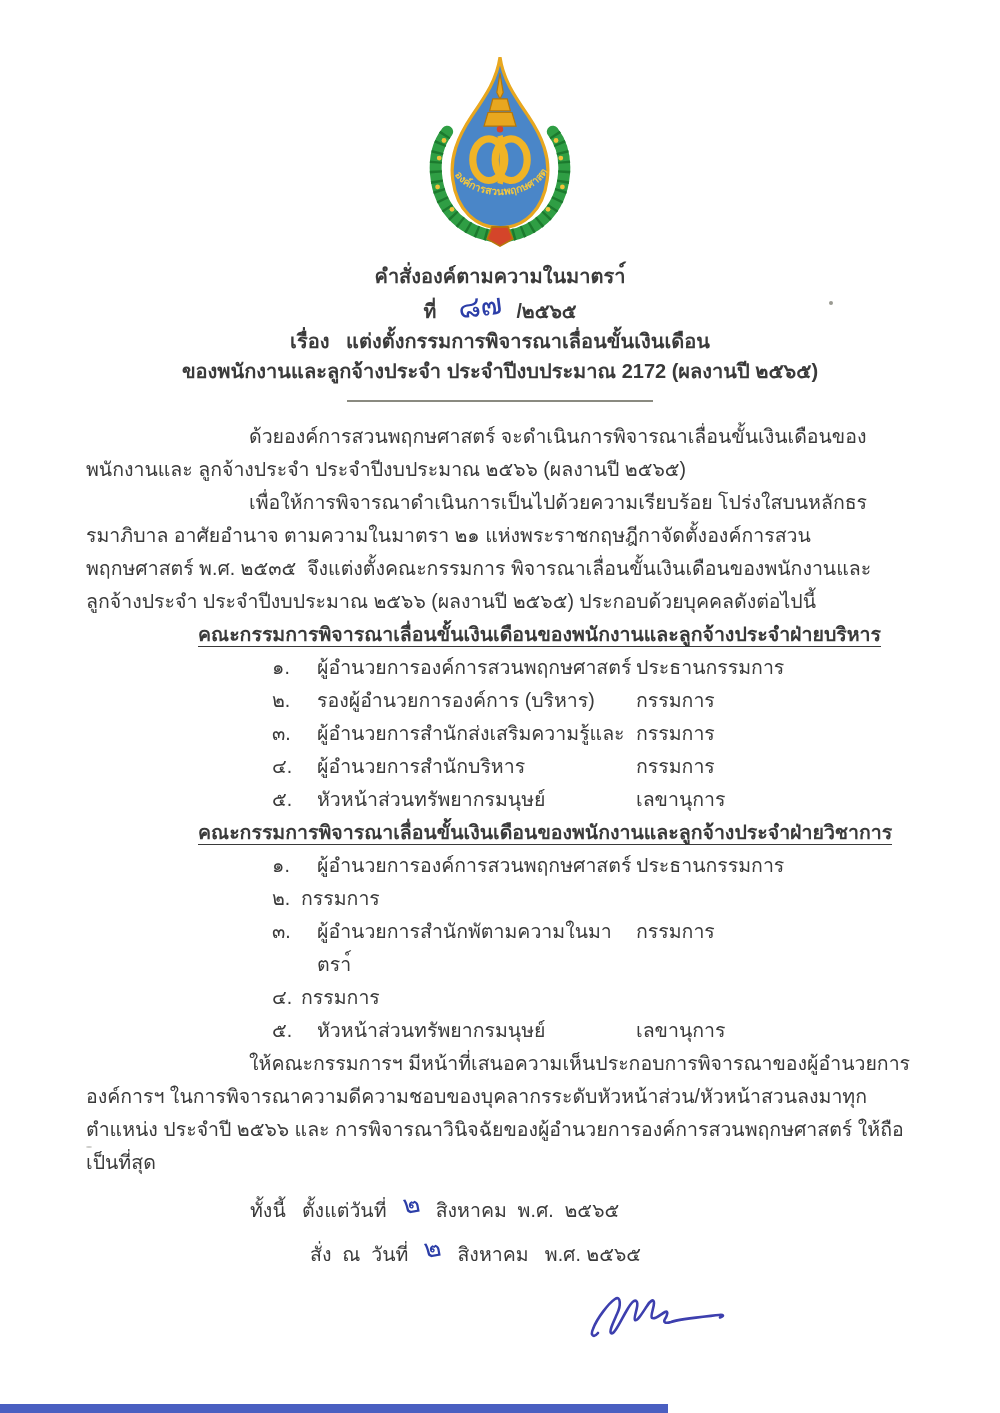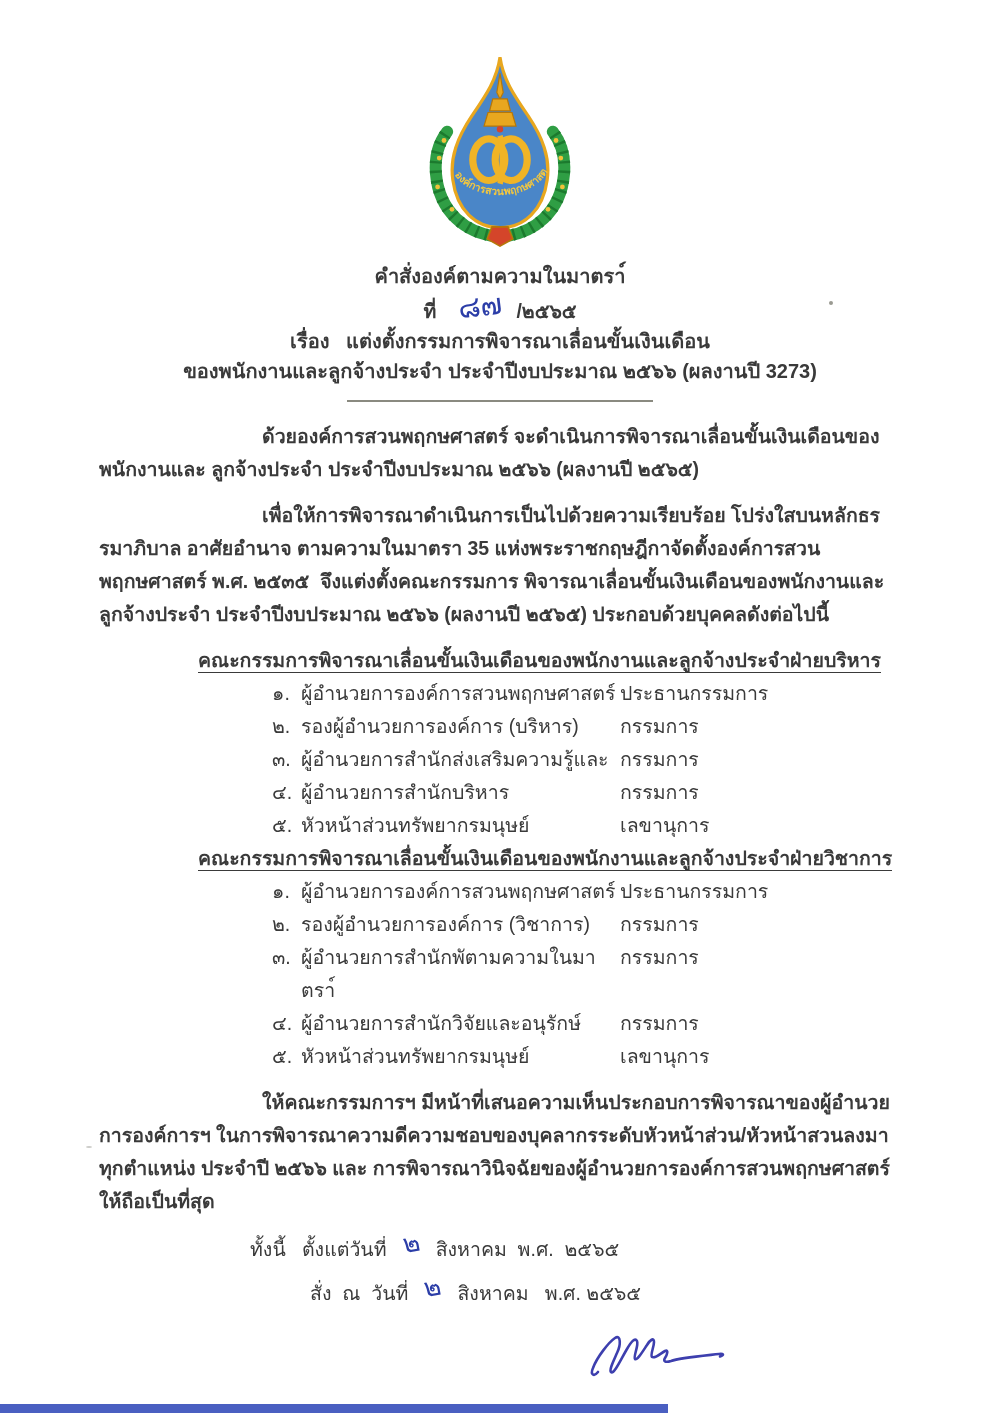--- a/index.html
+++ b/index.html
@@ -21,27 +21,27 @@
     transform:rotate(-7deg);
     font-size:29px;
     font-weight:normal;
     position:relative; top:-2px;
     margin:0 14px 0 22px;
     font-family:"DejaVu Serif", serif;
   }
   .pen.day { font-size:26px; margin:0 16px; transform:rotate(-10deg); top:-4px; }
   .divider { width:306px; border-top:2px solid #8a8a80; margin:14px auto 0; }
   .content { margin:0 86px; font-size:19.5px; line-height:33px; text-align:left; }
-  .para { text-indent:163px; margin:13px; white-space:pre-wrap;font-weight:bold; }
+  .para { text-indent:163px; margin:0; white-space:pre-wrap; }
   .para.first { margin-top:18px; }
   .committee-heading { margin-left:112px; font-weight:bold; }
   .committee-heading span { border-bottom:1.6px solid #3a3a3a; padding-bottom:1px; }
   .member { margin-left:186px; display:flex; }
   .m-no { width:29px; flex:none; }
-  .m-name { width:319px; flex:none; }
+  .m-name { width:319px; flex:none;margin-left:16px; }
   .m-role { flex:none; }
   .m-cont { margin-left:215px; }
   .date-line { white-space:pre-wrap; }
   .date-line.effective { margin:13px 0 0 164px; }
   .date-line.issued { margin:9px 0 0 224px; }
   .sign-block { width:420px; margin:16px 148px 0 auto; text-align:center; line-height:30px; font-size:19.5px; }
   .sig-svg { display:block; margin:0 auto 14px 150px; }
   .speck { position:absolute; background:#9a9a92; border-radius:50%; }
   .edge-bar { position:absolute; left:0; bottom:0; height:9px; width:668px; background:#4a5fc1; }
 </style>
@@ -91,27 +91,27 @@
       </text>
 
       <polygon points="90,218 110,218 116,233 100,242 84,233" fill="#d4452a" stroke="#b67708" stroke-width="2"></polygon>
     </svg>
   </div>
 
   <div class="title-block">
     <div>คำสั่งองค์ตามความในมาตรา์</div>
     <div class="doc-no"><span>ที่</span><span class="pen">๘๗</span><span>/๒๕๖๕</span></div>
     <div style="white-space:pre-wrap;">เรื่อง   แต่งตั้งกรรมการพิจารณาเลื่อนขั้นเงินเดือน</div>
-    <div>ของพนักงานและลูกจ้างประจำ ประจำปีงบประมาณ ๒๕๖๖ (ผลงานปี 3273)</div>
+    <div>ของพนักงานและลูกจ้างประจำ ประจำปีงบประมาณ 2172 (ผลงานปี ๒๕๖๕)</div>
     <div class="divider"></div>
   </div>
 
   <div class="content">
     <p class="para first">ด้วยองค์การสวนพฤกษศาสตร์ จะดำเนินการพิจารณาเลื่อนขั้นเงินเดือนของพนักงานและ ลูกจ้างประจำ ประจำปีงบประมาณ ๒๕๖๖ (ผลงานปี ๒๕๖๕)</p>
-    <p class="para">เพื่อให้การพิจารณาดำเนินการเป็นไปด้วยความเรียบร้อย โปร่งใสบนหลักธรรมาภิบาล อาศัยอำนาจ ตามความในมาตรา 35 แห่งพระราชกฤษฎีกาจัดตั้งองค์การสวนพฤกษศาสตร์ พ.ศ. ๒๕๓๕  จึงแต่งตั้งคณะกรรมการ พิจารณาเลื่อนขั้นเงินเดือนของพนักงานและลูกจ้างประจำ ประจำปีงบประมาณ ๒๕๖๖ (ผลงานปี ๒๕๖๕) ประกอบด้วยบุคคลดังต่อไปนี้</p>
+    <p class="para">เพื่อให้การพิจารณาดำเนินการเป็นไปด้วยความเรียบร้อย โปร่งใสบนหลักธรรมาภิบาล อาศัยอำนาจ ตามความในมาตรา ๒๑ แห่งพระราชกฤษฎีกาจัดตั้งองค์การสวนพฤกษศาสตร์ พ.ศ. ๒๕๓๕  จึงแต่งตั้งคณะกรรมการ พิจารณาเลื่อนขั้นเงินเดือนของพนักงานและลูกจ้างประจำ ประจำปีงบประมาณ ๒๕๖๖ (ผลงานปี ๒๕๖๕) ประกอบด้วยบุคคลดังต่อไปนี้</p>
 
     <div class="committee-heading"><span>คณะกรรมการพิจารณาเลื่อนขั้นเงินเดือนของพนักงานและลูกจ้างประจำฝ่ายบริหาร</span></div>
 
     <div class="member">
       <span class="m-no">๑.</span>
       <span class="m-name">ผู้อำนวยการองค์การสวนพฤกษศาสตร์</span>
       <span class="m-role">ประธานกรรมการ</span>
     </div>
     <div class="member">
       <span class="m-no">๒.</span>
@@ -136,31 +136,29 @@
 
     <div class="committee-heading"><span>คณะกรรมการพิจารณาเลื่อนขั้นเงินเดือนของพนักงานและลูกจ้างประจำฝ่ายวิชาการ</span></div>
 
     <div class="member">
       <span class="m-no">๑.</span>
       <span class="m-name">ผู้อำนวยการองค์การสวนพฤกษศาสตร์</span>
       <span class="m-role">ประธานกรรมการ</span>
     </div>
     <div class="member">
       <span class="m-no">๒.</span>
-      <span class="m-name">รองผู้อำนวยการองค์การ (วิชาการ)</span>
       <span class="m-role">กรรมการ</span>
     </div>
     <div class="member">
       <span class="m-no">๓.</span>
       <span class="m-name">ผู้อำนวยการสำนักพัตามความในมาตรา์</span>
       <span class="m-role">กรรมการ</span>
     </div>
     <div class="member">
       <span class="m-no">๔.</span>
-      <span class="m-name">ผู้อำนวยการสำนักวิจัยและอนุรักษ์</span>
       <span class="m-role">กรรมการ</span>
     </div>
     <div class="member">
       <span class="m-no">๕.</span>
       <span class="m-name">หัวหน้าส่วนทรัพยากรมนุษย์</span>
       <span class="m-role">เลขานุการ</span>
     </div>
 
     <p class="para">ให้คณะกรรมการฯ มีหน้าที่เสนอความเห็นประกอบการพิจารณาของผู้อำนวยการองค์การฯ ในการพิจารณาความดีความชอบของบุคลากรระดับหัวหน้าส่วน/หัวหน้าสวนลงมาทุกตำแหน่ง ประจำปี ๒๕๖๖ และ การพิจารณาวินิจฉัยของผู้อำนวยการองค์การสวนพฤกษศาสตร์ ให้ถือเป็นที่สุด</p>
 

